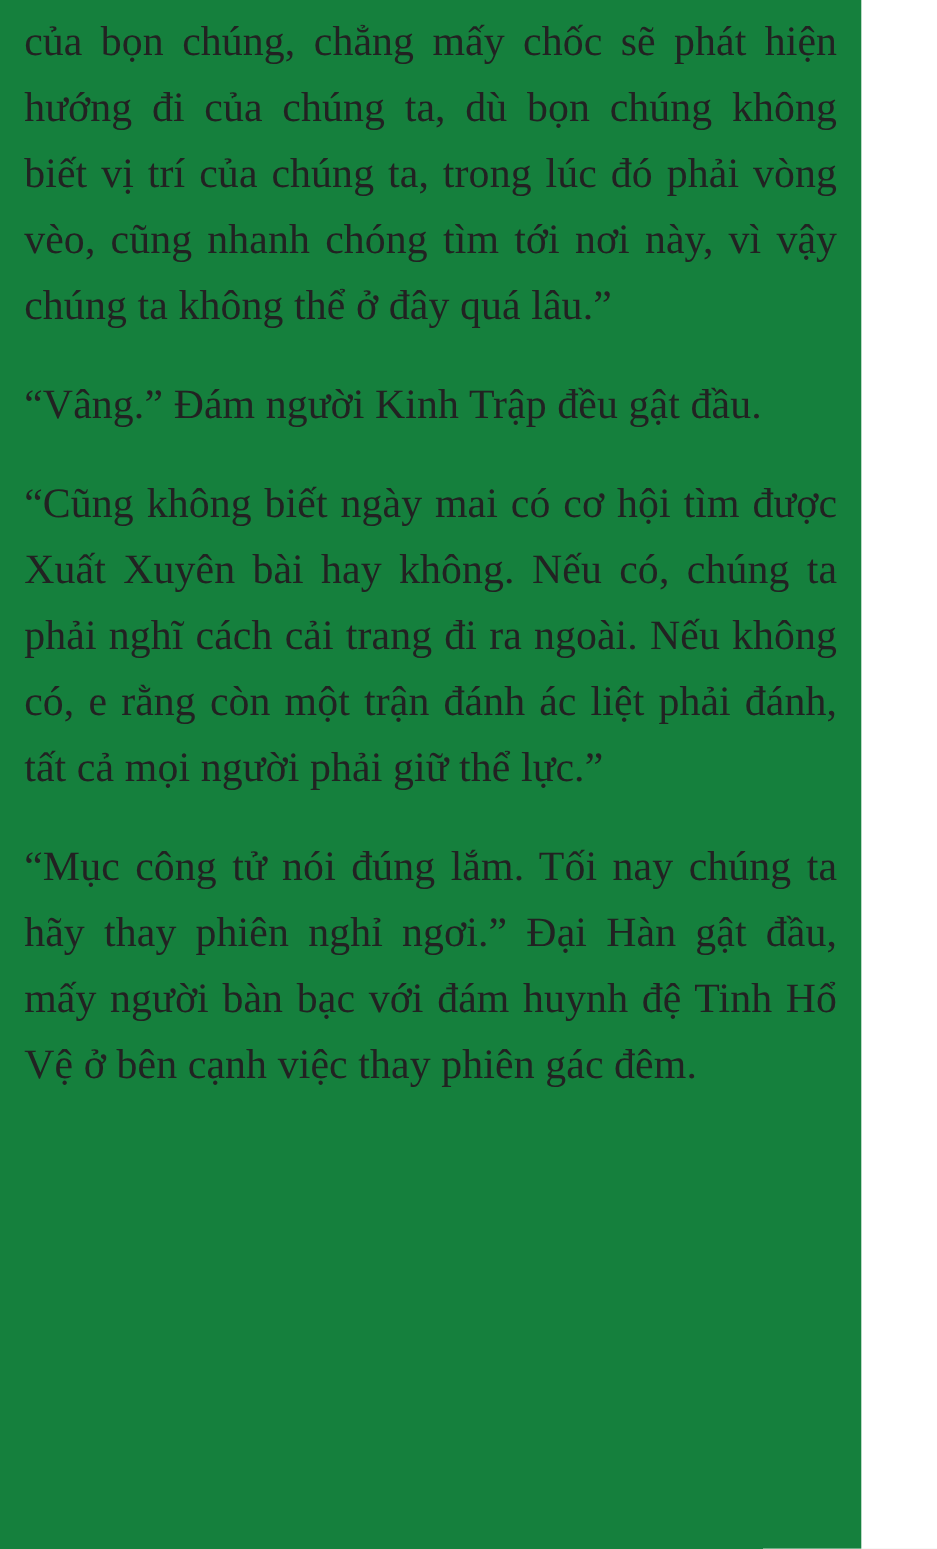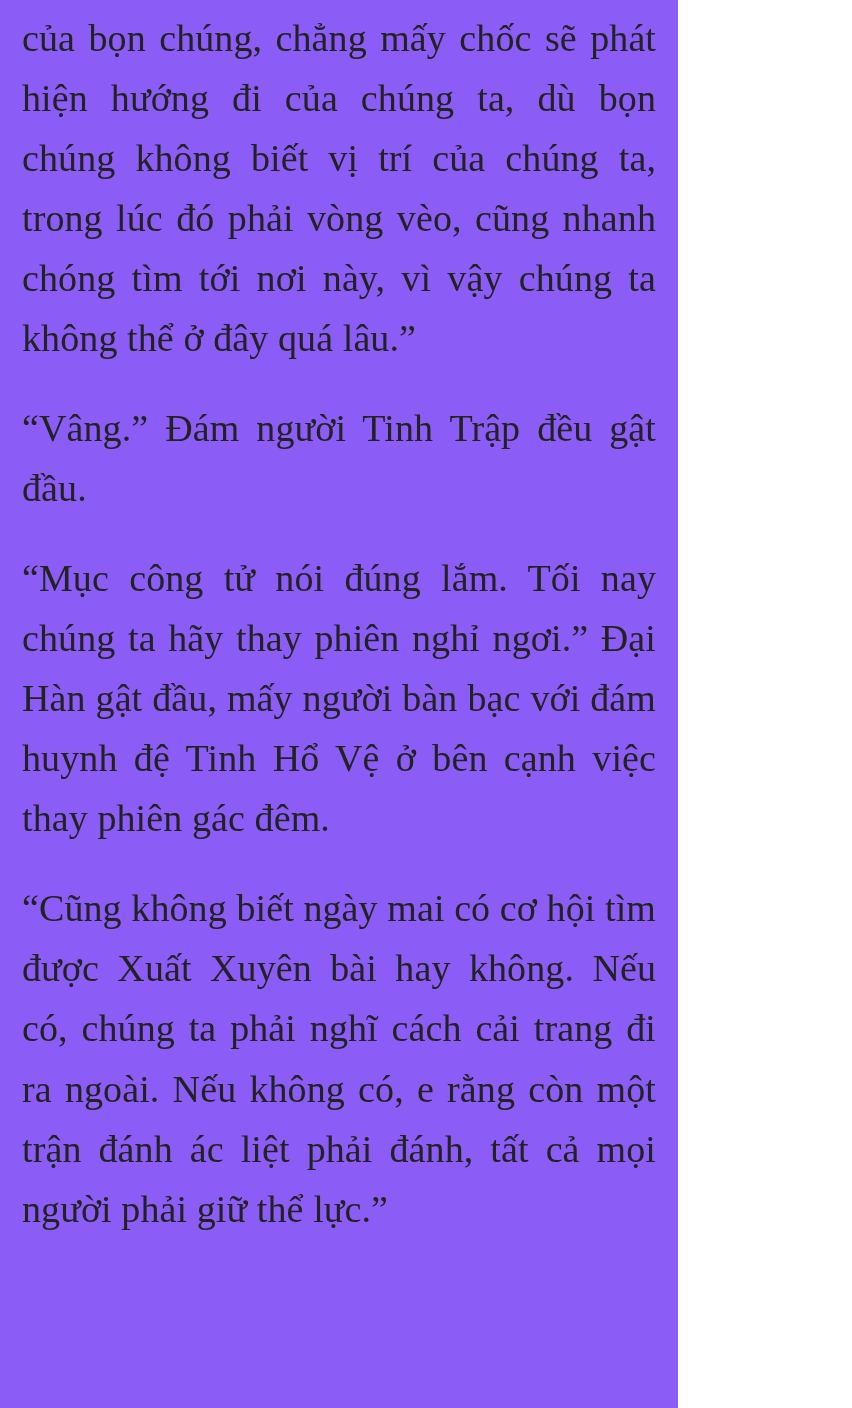--- a/index.html
+++ b/index.html
@@ -6,25 +6,25 @@
     margin: 0;
     padding: 0;
     background: #ffffff;
   }
   body {
     width: 852px;
     min-height: 1408px;
     font-family: "Liberation Serif", serif;
   }
   .reader {
-    width: 678px;
+    width: 783px;
     min-height: 1408px;
     box-sizing: border-box;
     padding: 8px 22px 24px 22px;
-    background: #8b5cf6;
+    background: #15803d;
     color: #1a1a1a;
   }
   .para {
     font-family: "Liberation Serif", serif;
     font-size: 38px;
     line-height: 1.58;
     text-align: justify;
     text-justify: inter-word;
     color: #222222;
     margin: 0 0 30px 0;
@@ -38,16 +38,16 @@
   
   .para.continued {
     margin-top: 0;
   }
 </style>
 </head>
 <body>
 
 <div class="reader">
   <p class="para continued">của bọn chúng, chẳng mấy chốc sẽ phát hiện hướng đi của chúng ta, dù bọn chúng không biết vị trí của chúng ta, trong lúc đó phải vòng vèo, cũng nhanh chóng tìm tới nơi này, vì vậy chúng ta không thể ở đây quá lâu.”</p>
-  <p class="para">“Vâng.” Đám người Tinh Trập đều gật đầu.</p>
+  <p class="para">“Vâng.” Đám người Kinh Trập đều gật đầu.</p>
+  <p class="para">“Cũng không biết ngày mai có cơ hội tìm được Xuất Xuyên bài hay không. Nếu có, chúng ta phải nghĩ cách cải trang đi ra ngoài. Nếu không có, e rằng còn một trận đánh ác liệt phải đánh, tất cả mọi người phải giữ thể lực.”</p>
   <p class="para">“Mục công tử nói đúng lắm. Tối nay chúng ta hãy thay phiên nghỉ ngơi.” Đại Hàn gật đầu, mấy người bàn bạc với đám huynh đệ Tinh Hổ Vệ ở bên cạnh việc thay phiên gác đêm.</p>
-  <p class="para">“Cũng không biết ngày mai có cơ hội tìm được Xuất Xuyên bài hay không. Nếu có, chúng ta phải nghĩ cách cải trang đi ra ngoài. Nếu không có, e rằng còn một trận đánh ác liệt phải đánh, tất cả mọi người phải giữ thể lực.”</p>
 </div>
 
 </body></html>

